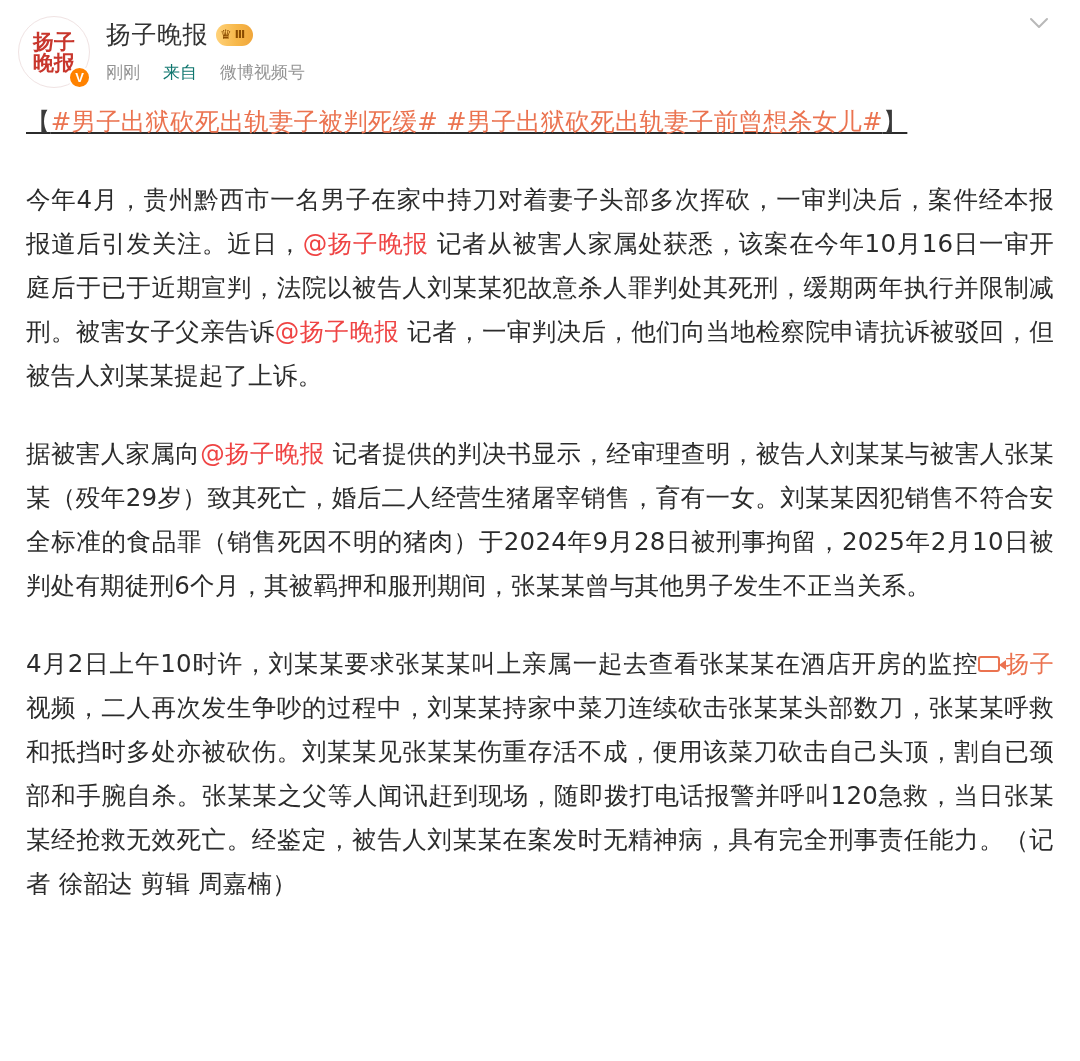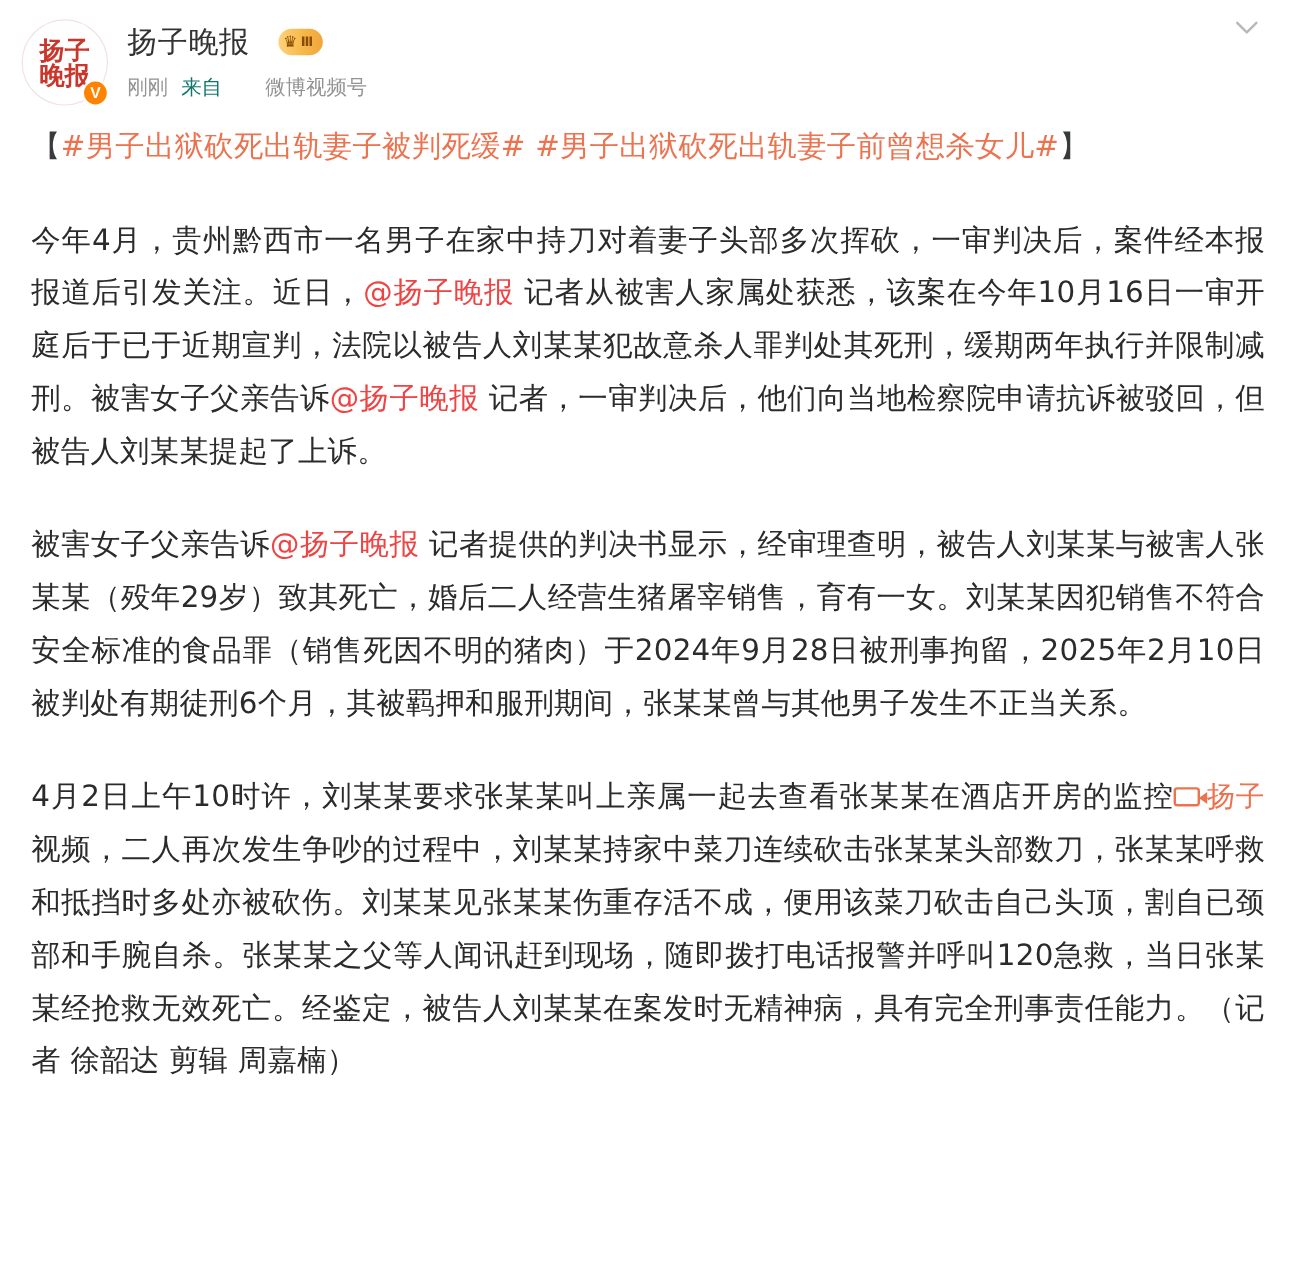--- a/index.html
+++ b/index.html
@@ -67,21 +67,21 @@
   }
   .head-main {
     margin-left: 16px;
     padding-top: 4px;
     flex: 1 1 auto;
     min-width: 0;
   }
   .name-row {
     display: flex;
     align-items: center;
-    gap: 24px;
+    gap: 8px;
   }
   .nickname {
     font-size: 25px;
     color: #333333;
     font-weight: 500;
     letter-spacing: 0.5px;
   }
   .crown-badge {
     display: inline-flex;
     align-items: center;
@@ -93,46 +93,46 @@
     color: #8a4b00;
     font-size: 12px;
     font-weight: bold;
   }
   .crown-badge .crown { font-size: 13px; line-height: 1; }
   .crown-badge .lvl { font-size: 11px; letter-spacing: 0.5px; }
   .meta-row {
     margin-top: 10px;
     display: flex;
     align-items: center;
-    gap: 11px;
+    gap: 23px;
     font-size: 17px;
     color: #939393;
   }
   .meta-row .src { color: #0f766e; }
-  .meta-row .src-link { color: #939393; margin-left: 25px; }
+  .meta-row .src-link { color: #939393; }
   .chevron {
     position: absolute;
     right: 28px;
     top: 10px;
     width: 26px;
     height: 26px;
     color: #b8b8b8;
   }
   .chevron svg { display: block; }
 
   
   .content {
     padding: 4px 26px 0 26px;
     font-size: 24.5px;
     line-height: 44px;
     color: #2b2b2b;
     letter-spacing: 0.2px;
     font-family: "DejaVu Sans", "Liberation Sans", sans-serif;
   }
-  .topic-line { margin: 0 0 4px 0; }
+  .topic-line { margin: 0 0 4px 0; text-decoration: underline; }
   .bracket { color: #3a3a3a; }
   .topic { color: #eb7350; }
   p.para { margin: 0 0 34px 0; text-align: justify; text-justify: inter-ideograph; }
   p.para.last { margin-bottom: 0; }
   .mention { color: #ef4444; }
 
   .source-tag {
     float: right;
     display: inline-flex;
     align-items: center;
@@ -201,21 +201,21 @@
 
     <p class="para topic-line">
       <span class="bracket">【</span><span class="topic">#男子出狱砍死出轨妻子被判死缓#</span> <span class="topic">#男子出狱砍死出轨妻子前曾想杀女儿#</span><span class="bracket">】</span>
     </p>
 
     <p class="para">
       <span>今年4月，贵州黔西市一名男子在家中持刀对着妻子头部多次挥砍，一审判决后，案件经本报报道后引发关注。近日，</span><span class="mention">@扬子晚报</span><span> 记者从被害人家属处获悉，该案在今年10月16日一审开庭后于已于近期宣判，法院以被告人刘某某犯故意杀人罪判处其死刑，缓期两年执行并限制减刑。被害女子父亲告诉</span><span class="mention">@扬子晚报</span><span> 记者，一审判决后，他们向当地检察院申请抗诉被驳回，但被告人刘某某提起了上诉。</span>
     </p>
 
     <p class="para">
-      <span>被害女子父亲告诉</span><span class="mention">@扬子晚报</span><span> 记者提供的判决书显示，经审理查明，被告人刘某某与被害人张某某（殁年29岁）致其死亡，婚后二人经营生猪屠宰销售，育有一女。刘某某因犯销售不符合安全标准的食品罪（销售死因不明的猪肉）于2024年9月28日被刑事拘留，2025年2月10日被判处有期徒刑6个月，其被羁押和服刑期间，张某某曾与其他男子发生不正当关系。</span>
+      <span>据被害人家属向</span><span class="mention">@扬子晚报</span><span> 记者提供的判决书显示，经审理查明，被告人刘某某与被害人张某某（殁年29岁）致其死亡，婚后二人经营生猪屠宰销售，育有一女。刘某某因犯销售不符合安全标准的食品罪（销售死因不明的猪肉）于2024年9月28日被刑事拘留，2025年2月10日被判处有期徒刑6个月，其被羁押和服刑期间，张某某曾与其他男子发生不正当关系。</span>
     </p>
 
 
     <p class="para last">
       <span class="source-tag">
         <span class="cam"></span>
         <span>扬子</span>
       </span>
       <span>4月2日上午10时许，刘某某要求张某某叫上亲属一起去查看张某某在酒店开房的监控视频，二人再次发生争吵的过程中，刘某某持家中菜刀连续砍击张某某头部数刀，张某某呼救和抵挡时多处亦被砍伤。刘某某见张某某伤重存活不成，便用该菜刀砍击自己头顶，割自已颈部和手腕自杀。张某某之父等人闻讯赶到现场，随即拨打电话报警并呼叫120急救，当日张某某经抢救无效死亡。经鉴定，被告人刘某某在案发时无精神病，具有完全刑事责任能力。（记者 徐韶达 剪辑 周嘉楠）</span>
     </p>

